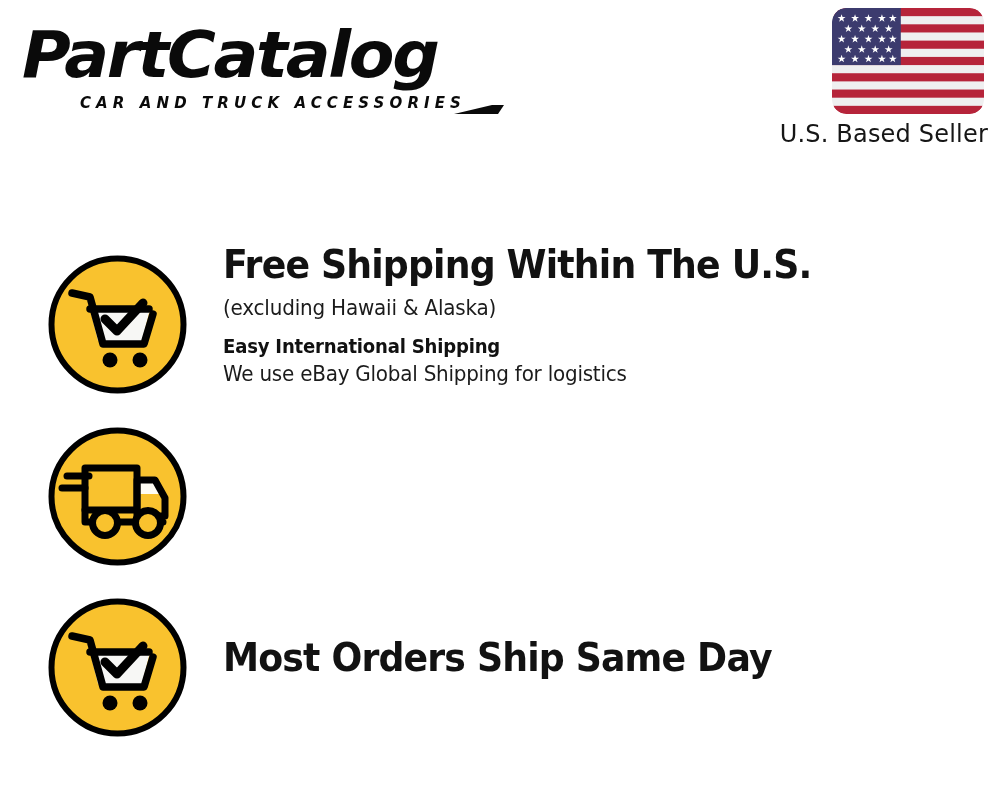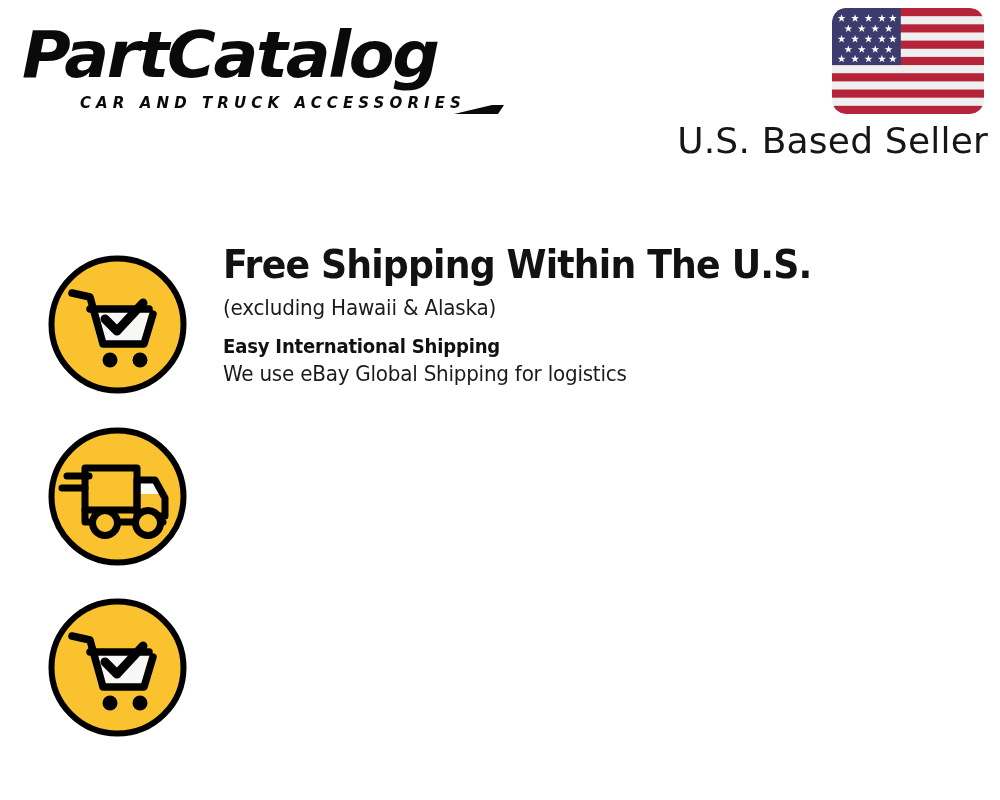--- a/index.html
+++ b/index.html
@@ -83,21 +83,21 @@
     height: 106px;
     border-radius: 14px;
     overflow: hidden;
     display: block;
   }
   #seller-label {
     position: absolute;
     right: 0;
     top: 112px;
     font-family: "DejaVu Sans", sans-serif;
-    font-size: 36px;
+    font-size: 24px;
     font-weight: 400;
     letter-spacing: 0.2px;
     color: #161616;
     white-space: nowrap;
     text-align: right;
   }
 
   
   #features {
     position: absolute;
@@ -306,15 +306,18 @@
       <circle cx="72.5" cy="72.5" r="66" fill="#f9c22e" stroke="#000000" stroke-width="6"></circle>
       <path d="M45 57 L105 57 L97 89 L53 89 Z" fill="#f7f7f5"></path>
       <g fill="none" stroke="#000000" stroke-width="7.5" stroke-linecap="round" stroke-linejoin="round">
         <path d="M27 41 L45 45 L58 92 L99 92 L108 62"></path>
         <path d="M45 57 L104 57"></path>
       </g>
       <path d="M60 67 L72 79 L98 51" fill="none" stroke="#000000" stroke-width="9" stroke-linecap="round" stroke-linejoin="round"></path>
       <circle cx="65" cy="108" r="7.5" fill="#000000"></circle>
       <circle cx="95" cy="108" r="7.5" fill="#000000"></circle>
     </svg>
+    <div class="feature-text">
+      <div class="feature-title">Most Orders Ship Same Day</div>
+    </div>
   </div>
 
 </div>
 
 </body></html>

